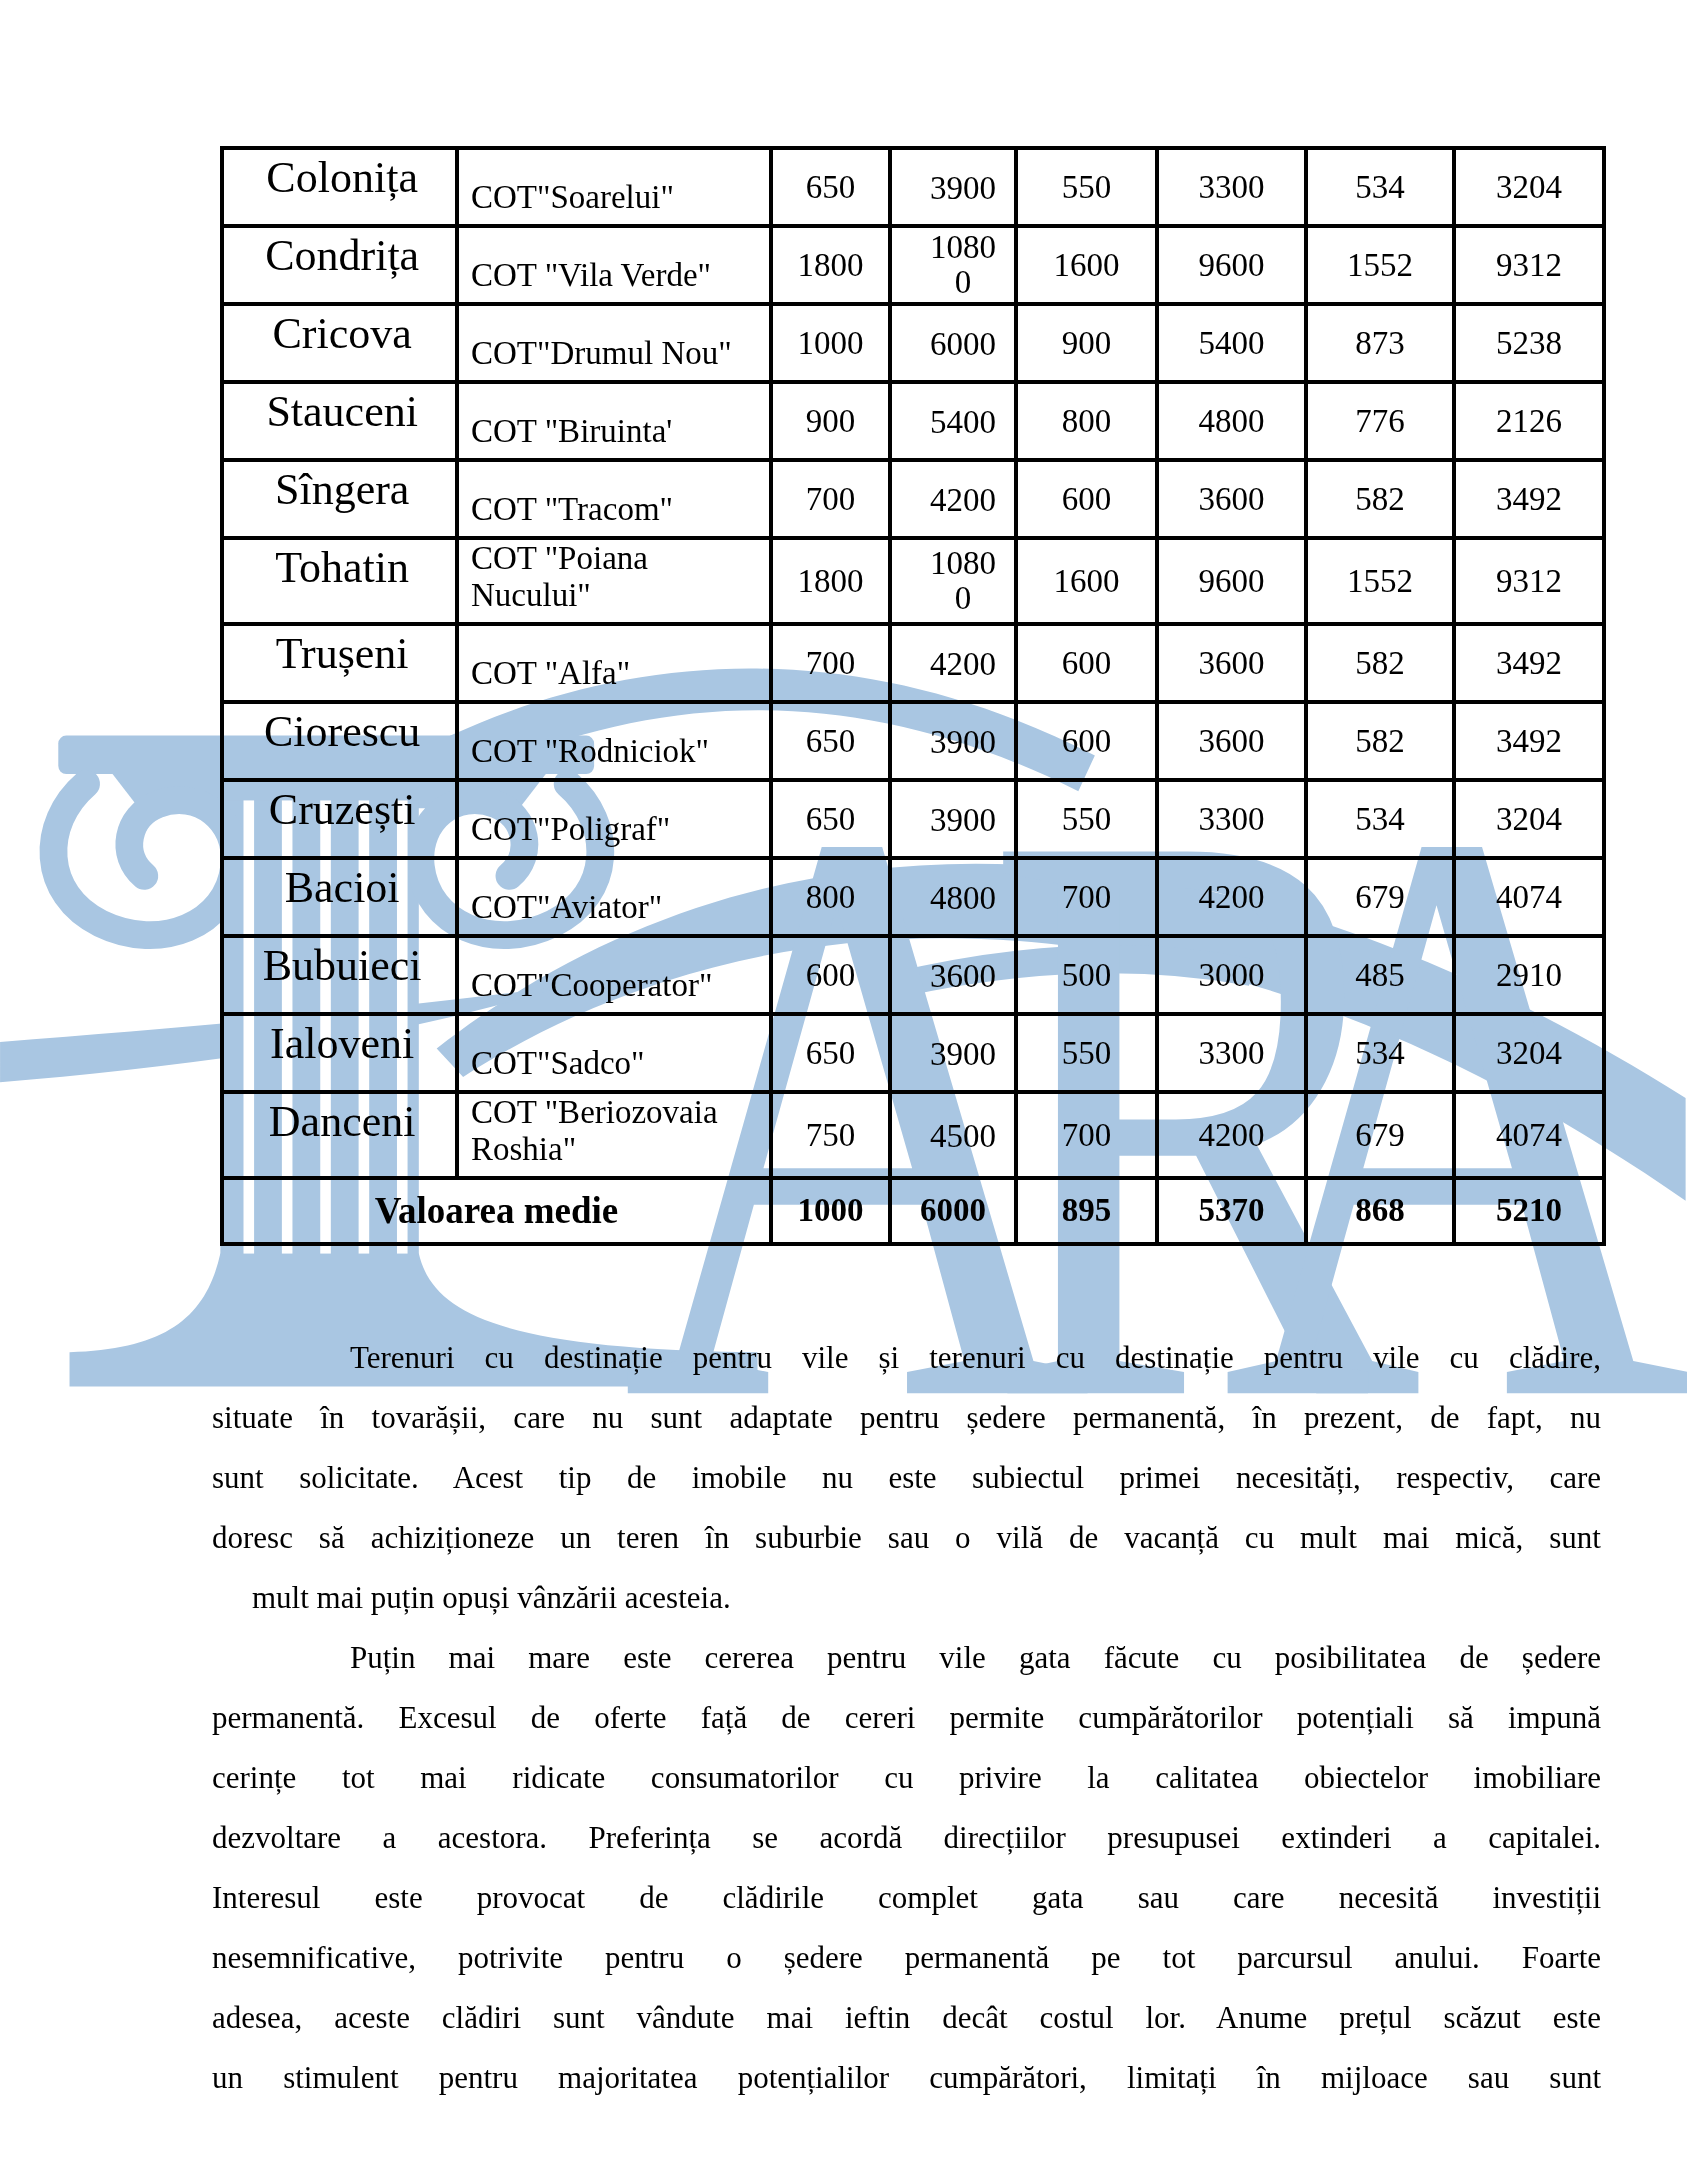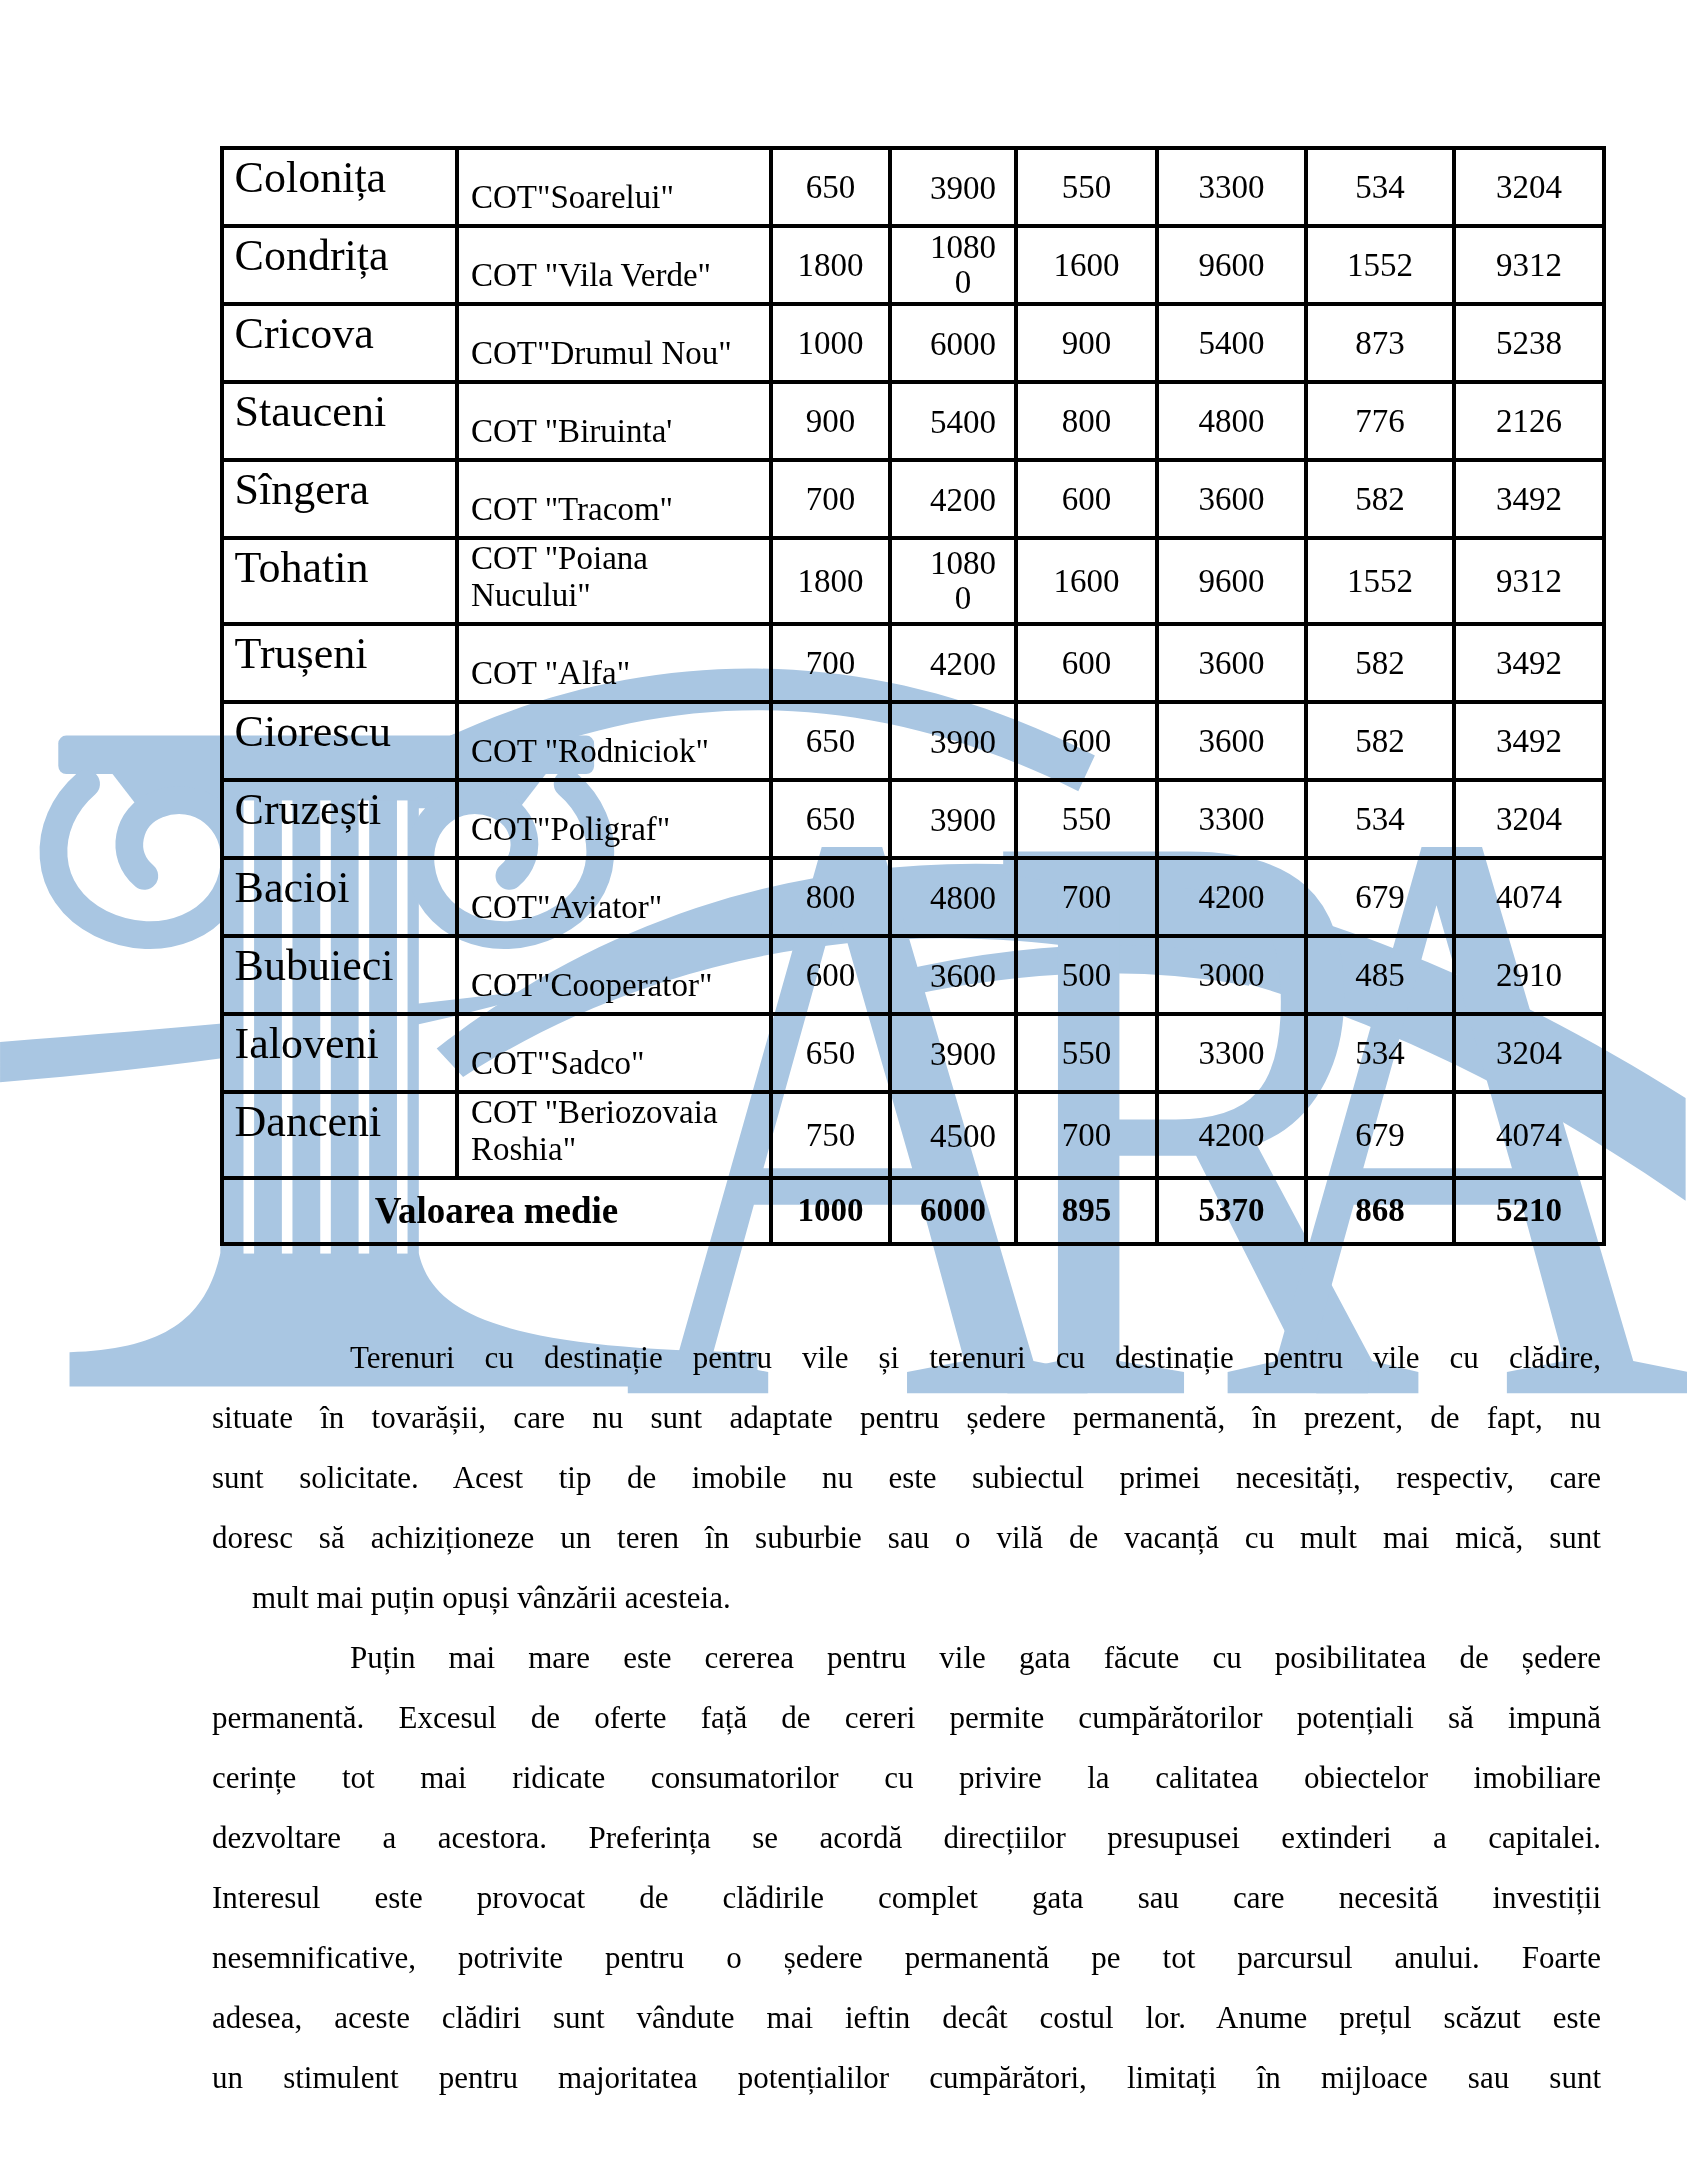--- a/index.html
+++ b/index.html
@@ -8,21 +8,21 @@
     font-family:"Liberation Serif", serif;color:#000;overflow:hidden;
   }
   
   table.data{
     position:absolute;left:220px;top:146px;width:1381px;
     border-collapse:collapse;table-layout:fixed;
   }
   table.data td{border:4.6px solid #000;overflow:hidden;}
   table.data tr{height:78px;}
   table.data tr.frow{height:66px;}
-  td.loc{vertical-align:top;font-size:44px;line-height:1.05;padding:5.3px 5.3px 0 10.6px;}
+  td.loc{vertical-align:top;font-size:44px;line-height:1.05;padding:5.3px 5.3px 0 10.6px;text-align:center;}
   td.cot{vertical-align:bottom;font-size:33px;line-height:1.12;padding:0 6.6px 8px 12px;}
   td.num{vertical-align:middle;text-align:center;font-size:33px;line-height:1.05;padding:0 2.6px;}
   .wrapnum{display:inline-block;max-width:4.35ch;word-break:break-all;line-height:1.05;vertical-align:middle;margin-left:20px;}
   td.flabel{vertical-align:middle;text-align:center;font-weight:bold;font-size:37px;}
   tr.frow td.num{font-weight:bold;}
   
   .bodytext{
     position:absolute;left:212px;top:1328px;width:1389px;
     font-size:31px;line-height:60px;
   }

